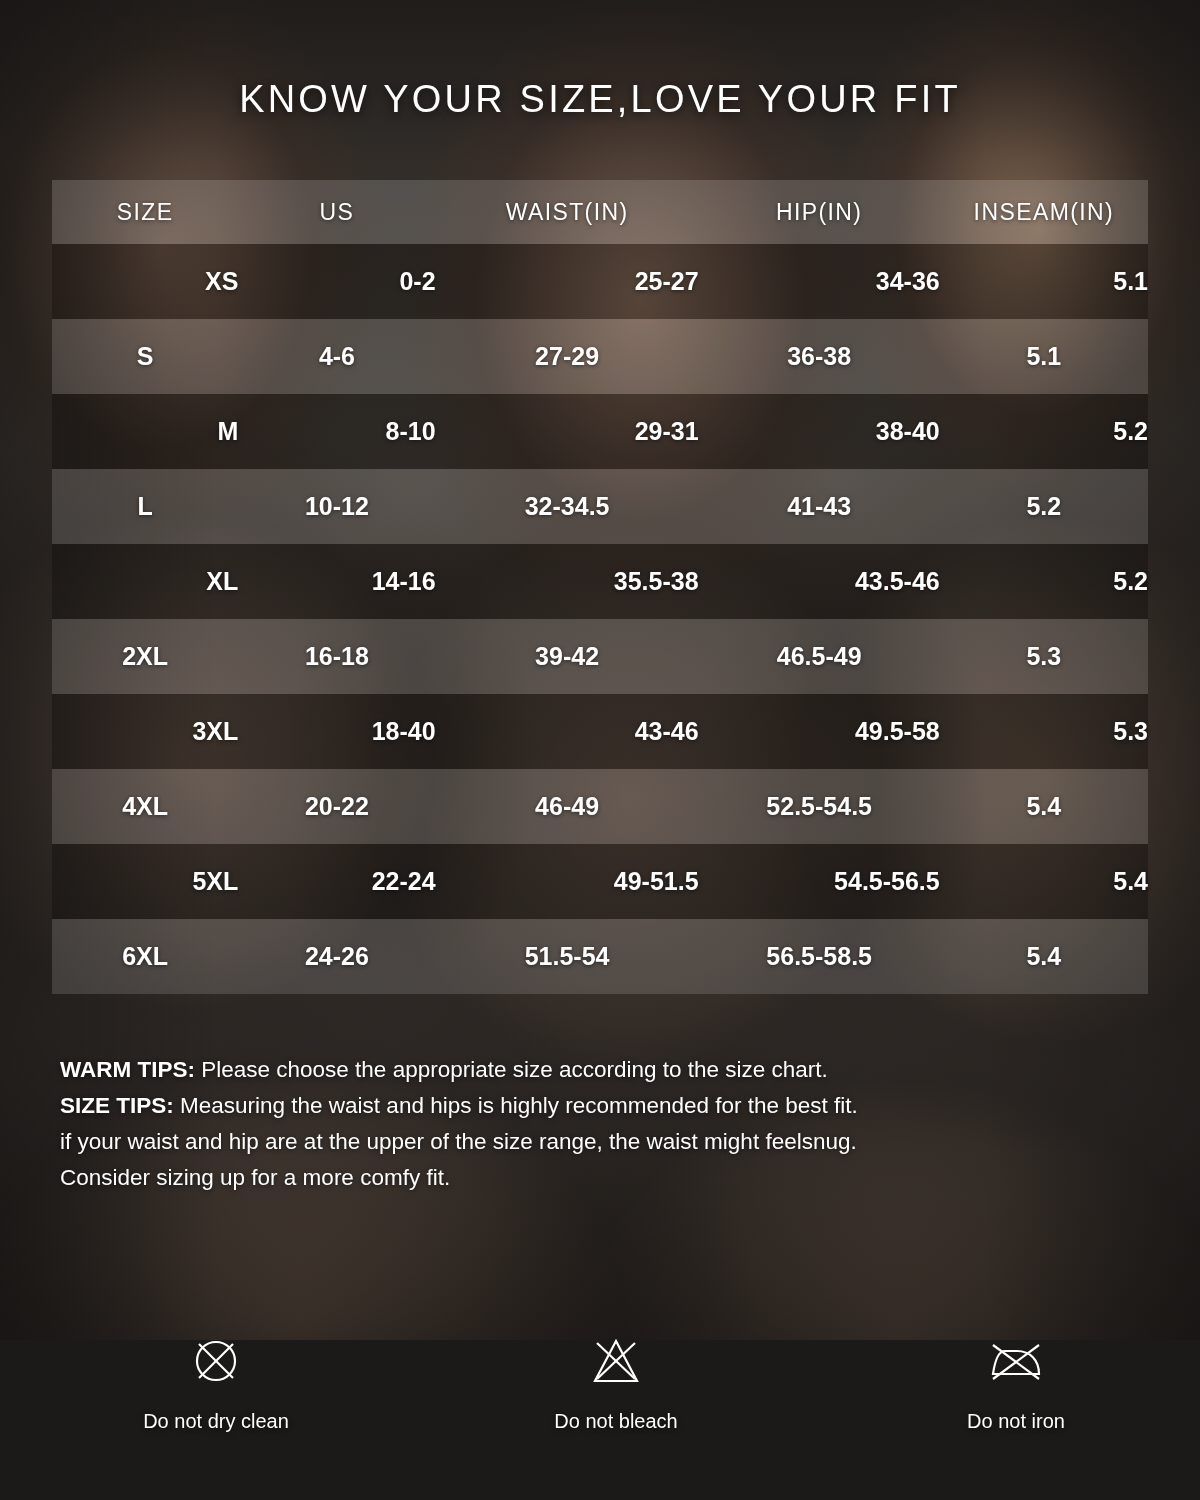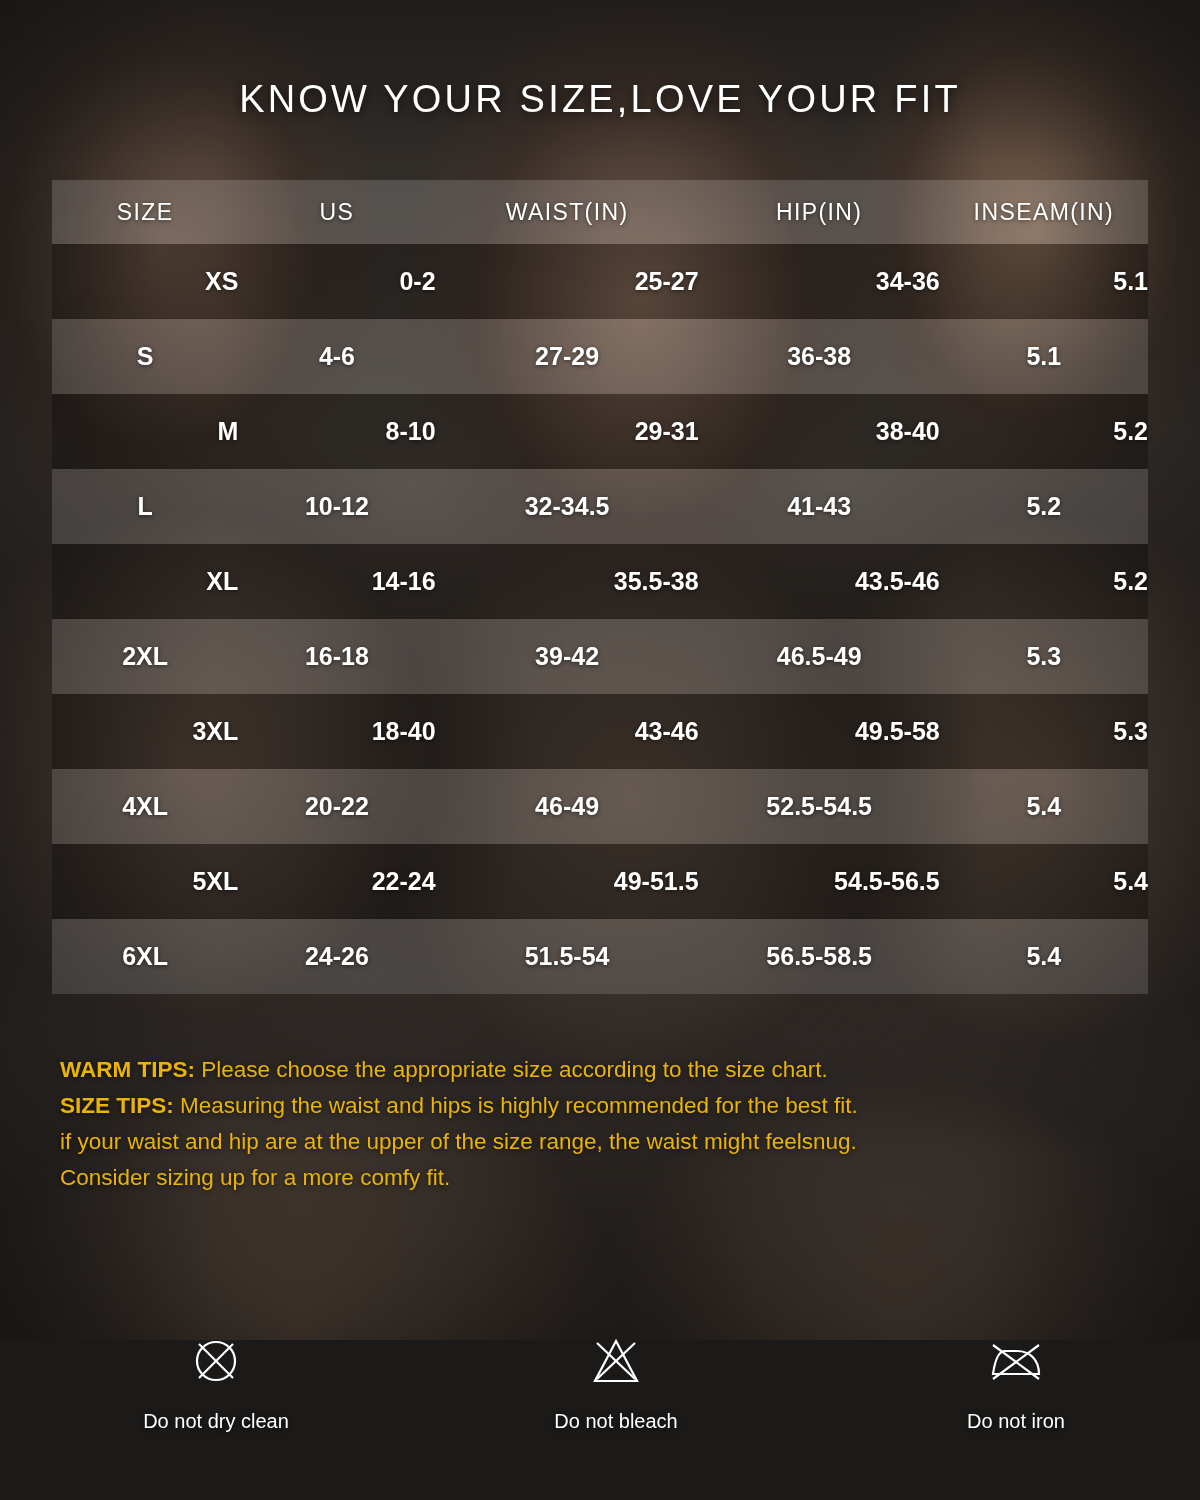--- a/index.html
+++ b/index.html
@@ -101,21 +101,21 @@
   col.c-inseam { width: 19%; }
 
   
   .tips {
     position: absolute;
     left: 60px;
     top: 1052px;
     width: 1090px;
     font-size: 22.5px;
     line-height: 36px;
-    color: #eab308;
+    color: #ffffff;
     text-shadow: 0 1px 5px rgba(0,0,0,0.6);
   }
   .tips b { font-weight: bold; }
   .tips p { margin: 0; }
 
   
   .care {
     position: absolute;
     left: 16px;
     top: 1330px;

